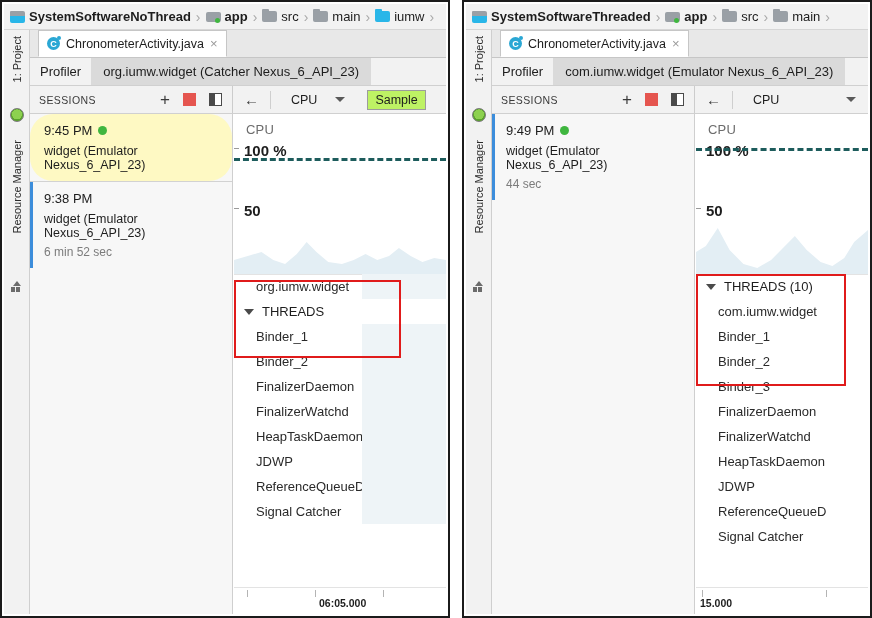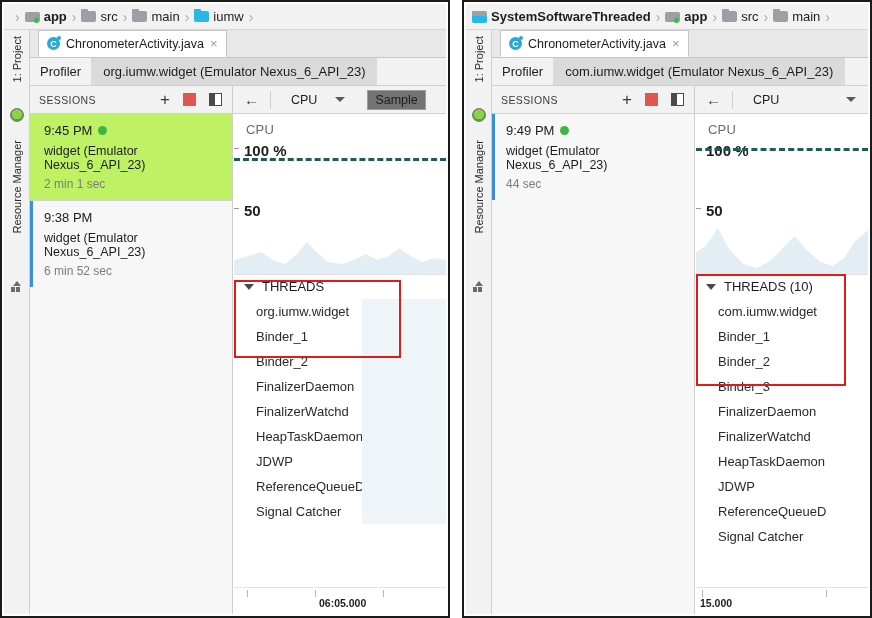--- a/index.html
+++ b/index.html
@@ -179,42 +179,42 @@
   .ic-back{font-size:15px;color:#3a3a3a;padding:0 11px;line-height:1;}
   .cpu-divider{width:1px;height:18px;background:#cfcfcf;}
   .cpu-label{font-size:12.5px;color:#1d1d1d;padding:0 18px 0 20px;}
   .ic-caret{
     width:0;height:0;border-left:5px solid transparent;border-right:5px solid transparent;
     border-top:5px solid #5a5a5a;
   }
   .sample-btn{
     margin-left:22px;
     border:1px solid #9c9c9c;
-    background:#737373;
+    background:#bef264;
     height:20px;line-height:18px;
     padding:0 7px;
     font-size:12.5px;color:#1d1d1d;
     box-sizing:border-box;
     white-space:nowrap;
   }
 
   
   .sessions{
     position:absolute;top:112px;left:28px;bottom:2px;
     background:#f7f7f7;
     border-right:1px solid #cfcfcf;
     box-sizing:border-box;
     overflow:hidden;
   }
   .session{
     position:relative;
     padding:9px 10px 9px 14px;
     box-sizing:border-box;
   }
-  .session.selected{background:#bef264;}
+  .session.selected{background:#fef9c3;border-radius:23px;}
   .session.active::before{
     content:"";position:absolute;left:0;top:0;bottom:0;width:3px;background:#3c8ddb;
   }
   .sess-time{font-size:13px;color:#1d1d1d;display:flex;align-items:center;gap:6px;}
   .sess-dot{width:9px;height:9px;border-radius:50%;background:#3fb63f;}
   .sess-name{font-size:12.5px;color:#1d1d1d;margin-top:6px;}
   .sess-dur{font-size:12px;color:#7c7c7c;margin-top:5px;}
   .sess-sep{height:1px;background:#d2d2d2;}
 
   
@@ -272,20 +272,24 @@
   .tick-label{position:absolute;top:9px;font-size:10.5px;color:#1d1d1d;font-weight:bold;white-space:nowrap;}
 </style>
 </head>
 <body>
 
 <div class="screen">
 
   <div class="panel panel-left">
 
     <div class="breadcrumb">
+      <div class="crumb">
+        <span class="ic-module"></span>
+        <span class="crumb-label bold">SystemSoftwareNoThread</span>
+      </div>
       <span class="crumb-sep">›</span>
       <div class="crumb">
         <span class="ic-app"></span>
         <span class="crumb-label bold">app</span>
       </div>
       <span class="crumb-sep">›</span>
       <div class="crumb">
         <span class="ic-folder"></span>
         <span class="crumb-label">src</span>
       </div>
@@ -316,21 +320,21 @@
     <div class="tabstrip">
       <div class="tab">
         <span class="ic-class">C</span>
         <span class="tab-label">ChronometerActivity.java</span>
         <span class="tab-close">×</span>
       </div>
     </div>
 
     <div class="profrow">
       <span class="prof-title">Profiler</span>
-      <span class="prof-proc">org.iumw.widget (Emulator Nexus_6_API_23)</span>
+      <span class="prof-proc">org.iumw.widget (Catcher Nexus_6_API_23)</span>
     </div>
 
     <div class="toolbar">
       <div class="tb-sessions" style="width:203px;">
         <span class="tb-sessions-label">SESSIONS</span>
         <span class="tb-icons">
           <span class="ic-plus">+</span>
           <span class="ic-stop"></span>
           <span class="ic-layout"></span>
         </span>
@@ -344,21 +348,20 @@
       </div>
     </div>
 
     <div class="sessions" style="width:203px;">
       <div class="session selected">
         <div class="sess-time">
           <span>9:45 PM</span>
           <span class="sess-dot"></span>
         </div>
         <div class="sess-name">widget (Emulator Nexus_6_API_23)</div>
-        <div class="sess-dur">2 min 1 sec</div>
       </div>
       <div class="sess-sep"></div>
       <div class="session active">
         <div class="sess-time">
           <span>9:38 PM</span>
         </div>
         <div class="sess-name">widget (Emulator Nexus_6_API_23)</div>
         <div class="sess-dur">6 min 52 sec</div>
       </div>
     </div>
@@ -373,28 +376,28 @@
         <span class="axis-tick" style="top:94px;"></span>
         <span class="axis-label" style="top:88px;">50</span>
         <span class="cpu-area">
           <svg viewBox="0 0 216 44" preserveAspectRatio="none">
             <path d="M0,30 L14,26 L28,22 L40,30 L52,34 L64,24 L74,12 L84,22 L96,32 L110,34 L122,30 L134,24 L146,30 L158,26 L168,18 L180,26 L192,32 L204,28 L216,30 L216,44 L0,44 Z" fill="#e3eef4"></path>
           </svg>
         </span>
       </div>
 
       <div class="threads">
+        <div class="thr-row">
+            <span class="thr-name">org.iumw.widget</span>
+            <span class="thr-track"></span>
+          </div>
         <div class="thr-row thr-head no-track">
           <span class="thr-caret"></span>
           <span>THREADS</span>
         </div>
-        <div class="thr-row">
-            <span class="thr-name">org.iumw.widget</span>
-            <span class="thr-track"></span>
-          </div>
         <div class="thr-row">
             <span class="thr-name">Binder_1</span>
             <span class="thr-track"></span>
           </div>
         <div class="thr-row">
             <span class="thr-name">Binder_2</span>
             <span class="thr-track"></span>
           </div>
         <div class="thr-row">
             <span class="thr-name">FinalizerDaemon</span>

